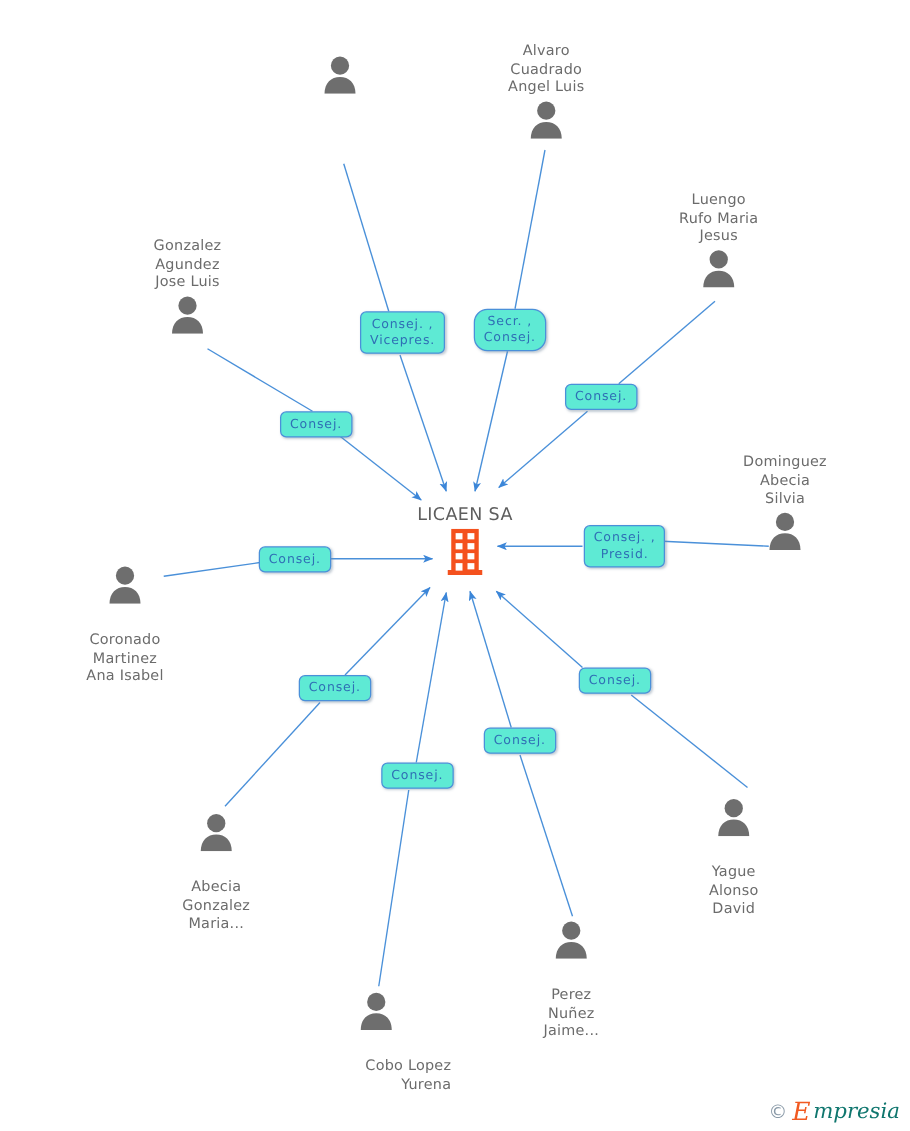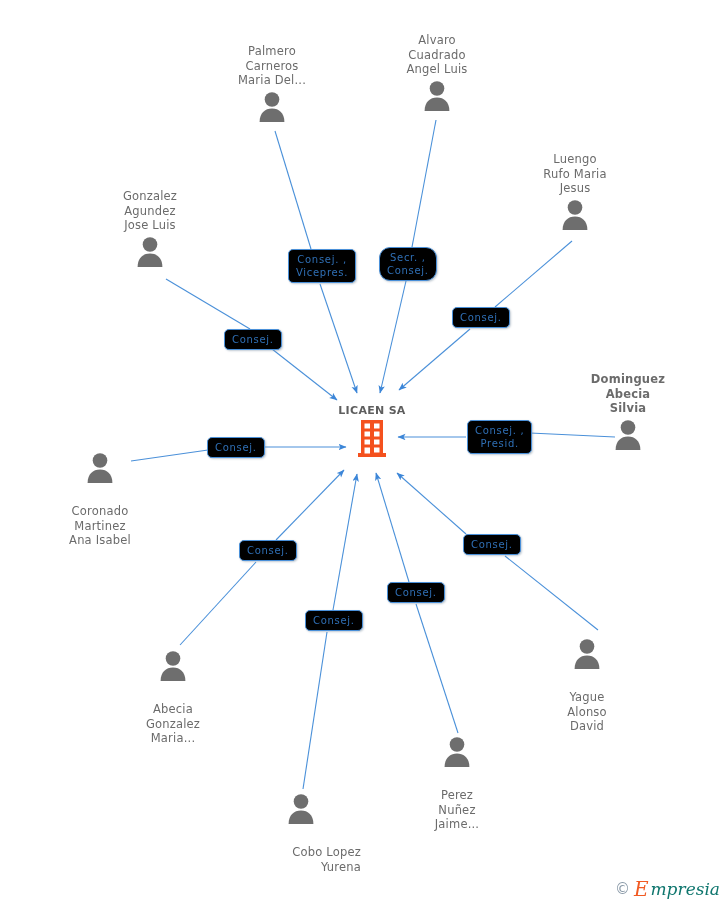--- a/index.html
+++ b/index.html
@@ -51,42 +51,42 @@
   .person-icon {
     display: block;
     margin: 0 auto;
   }
   .person-icon svg { display: block; margin: 0 auto; }
   .node-above .person-name { margin-bottom: 3px; }
   .node-below .person-name { margin-top: 21px; }
 
   .role-box {
     position: absolute;
-    background: #000000;
+    background: #5eead4;
     border: 1.4px solid #4a90d9;
     border-radius: 5px;
     color: #2f6fb5;
     font-size: 10px;
     line-height: 13px;
     font-family: "DejaVu Sans", sans-serif;
     letter-spacing: 0.7px;
     text-align: center;
     padding: 3px 7px 3px 7px;
     white-space: pre-line;
     box-shadow: 1px 1px 2px rgba(120,140,160,0.45);
     box-sizing: border-box;
   }
 
   .company-node {
     position: absolute;
     text-align: center;
   }
   .company-label {
-    font-size: 11px;
-    font-weight: bold;
+    font-size: 14px;
+    font-weight: normal;
     color: #5e5e5e;
     letter-spacing: 0.3px;
     font-family: "DejaVu Sans", sans-serif;
     white-space: nowrap;
   }
   .company-icon {
     margin: 3px auto 0 auto;
     display: block;
   }
 
@@ -156,23 +156,20 @@
     <line class="edge-line" x1="333" y1="610" x2="357" y2="474" marker-end="url(#arrowhead)"></line>
 
     <line class="edge-line" x1="458" y1="733" x2="416" y2="604"></line>
     <line class="edge-line" x1="409" y1="582" x2="376" y2="473" marker-end="url(#arrowhead)"></line>
 
     <line class="edge-line" x1="598" y1="630" x2="505" y2="556"></line>
     <line class="edge-line" x1="466" y1="534" x2="397" y2="473" marker-end="url(#arrowhead)"></line>
   </svg>
 
   <div class="person-node node-above" style="left:212px; top:44px;">
-    <div class="person-name">Palmero
-Carneros
-Maria Del...</div>
     <span class="person-icon">
       <svg width="28" height="31" viewBox="0 0 28 31">
           <circle cx="14" cy="8.5" r="7.3" fill="#6e6e6e"></circle>
           <path d="M1.6 31 C1.6 22.3 6.9 17.6 14 17.6 C21.1 17.6 26.4 22.3 26.4 31 Z" fill="#6e6e6e"></path>
         </svg>
     </span>
   </div>
 
   <div class="person-node node-above" style="left:377px; top:33px;">
     <div class="person-name">Alvaro
@@ -203,21 +200,21 @@
 Agundez
 Jose Luis</div>
     <span class="person-icon">
       <svg width="28" height="31" viewBox="0 0 28 31">
           <circle cx="14" cy="8.5" r="7.3" fill="#6e6e6e"></circle>
           <path d="M1.6 31 C1.6 22.3 6.9 17.6 14 17.6 C21.1 17.6 26.4 22.3 26.4 31 Z" fill="#6e6e6e"></path>
         </svg>
     </span>
   </div>
 
-  <div class="person-node node-above" style="left:568px; top:372px;font-weight:bold;">
+  <div class="person-node node-above" style="left:568px; top:362px;">
     <div class="person-name">Dominguez
 Abecia
 Silvia</div>
     <span class="person-icon">
       <svg width="28" height="31" viewBox="0 0 28 31">
           <circle cx="14" cy="8.5" r="7.3" fill="#6e6e6e"></circle>
           <path d="M1.6 31 C1.6 22.3 6.9 17.6 14 17.6 C21.1 17.6 26.4 22.3 26.4 31 Z" fill="#6e6e6e"></path>
         </svg>
     </span>
   </div>

